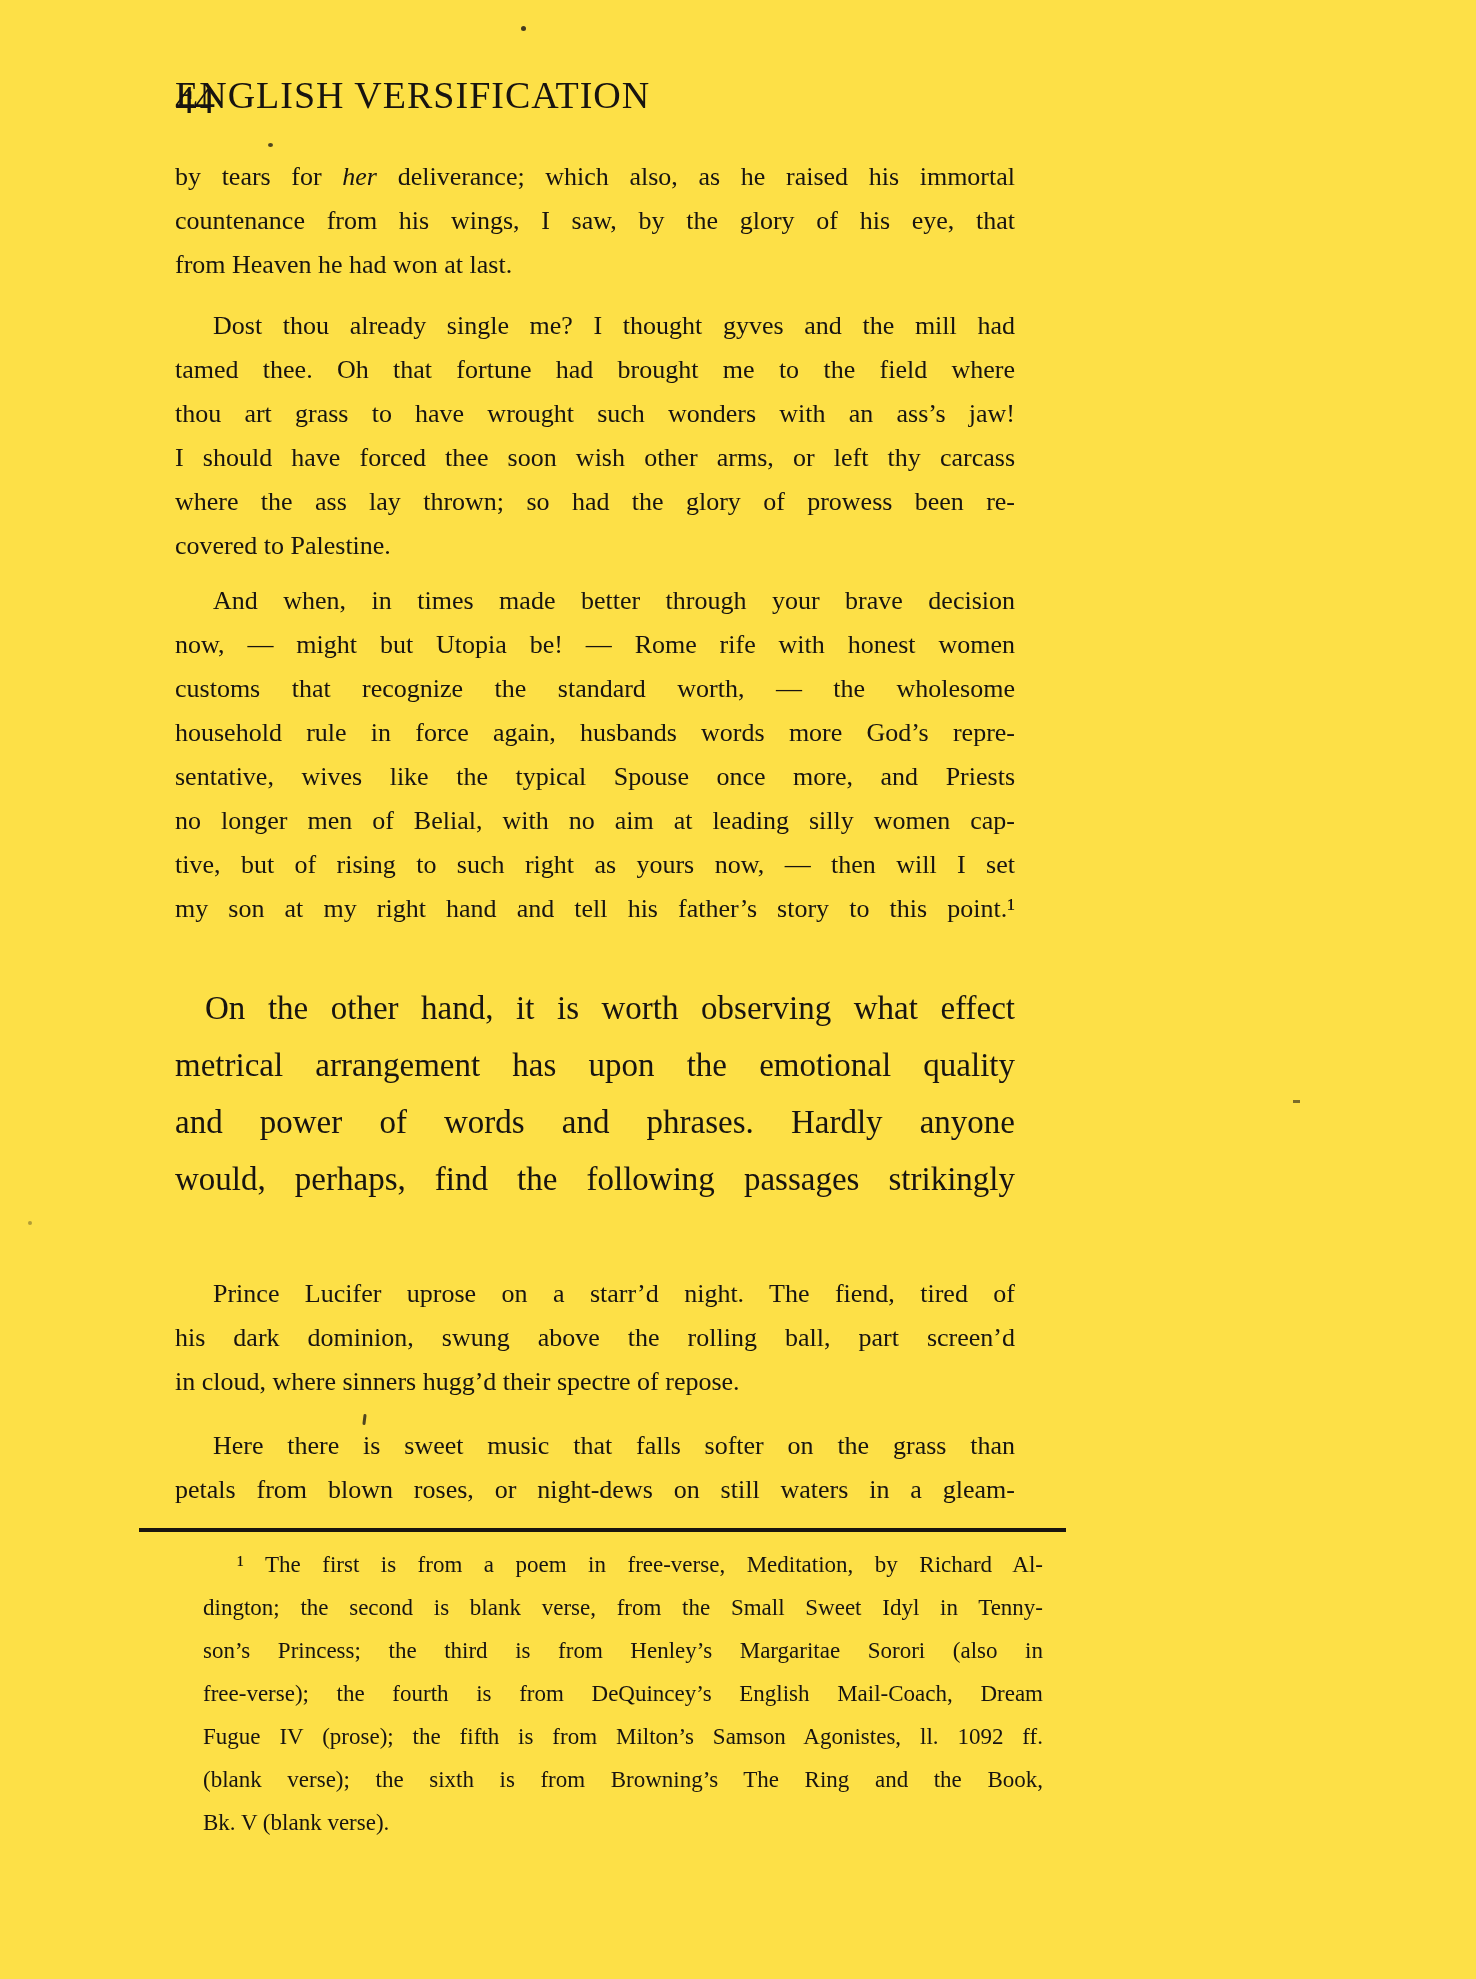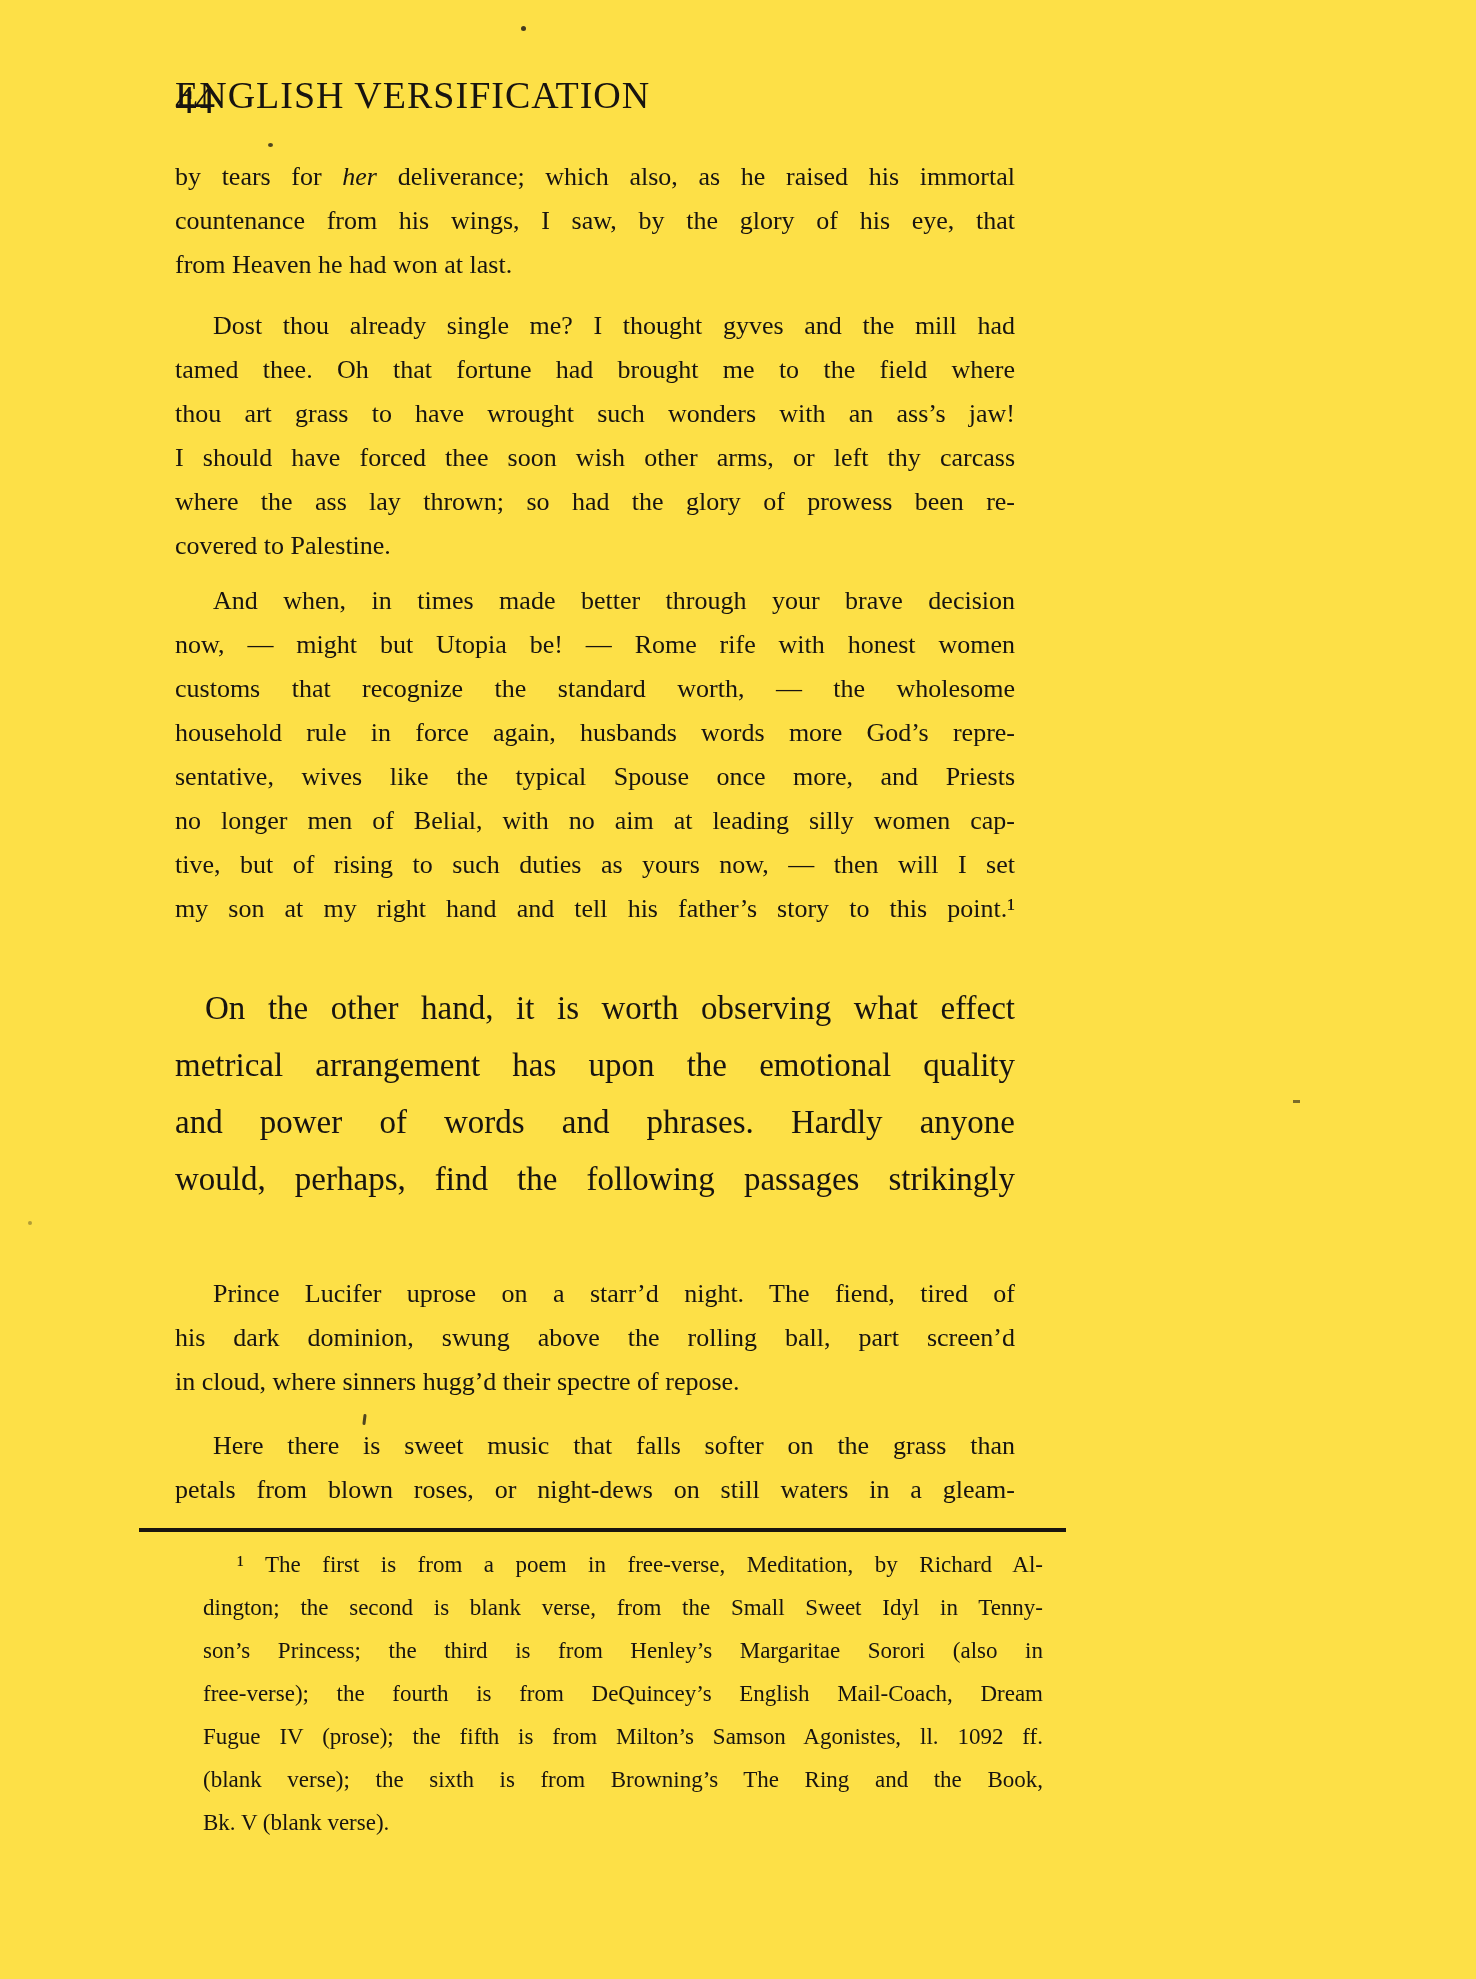--- a/index.html
+++ b/index.html
@@ -58,21 +58,21 @@
       <div class="tline short">covered to Palestine.</div>
     </div>
 
   <div class="para quote" style="top:579px">
       <div class="tline">And when, in times made better through your brave decision</div>
       <div class="tline">now, — might but Utopia be! — Rome rife with honest women</div>
       <div class="tline">customs that recognize the standard worth, — the wholesome</div>
       <div class="tline">household rule in force again, husbands words more God’s repre-</div>
       <div class="tline">sentative, wives like the typical Spouse once more, and Priests</div>
       <div class="tline">no longer men of Belial, with no aim at leading silly women cap-</div>
-      <div class="tline">tive, but of rising to such duties as yours now, — then will I set</div>
+      <div class="tline">tive, but of rising to such right as yours now, — then will I set</div>
       <div class="tline">my son at my right hand and tell his father’s story to this point.¹</div>
     </div>
 
   <div class="para main" style="top:980px">
       <div class="tline">On the other hand, it is worth observing what effect</div>
       <div class="tline">metrical arrangement has upon the emotional quality</div>
       <div class="tline">and power of words and phrases.  Hardly anyone</div>
       <div class="tline">would, perhaps, find the following passages strikingly</div>
     </div>
 

